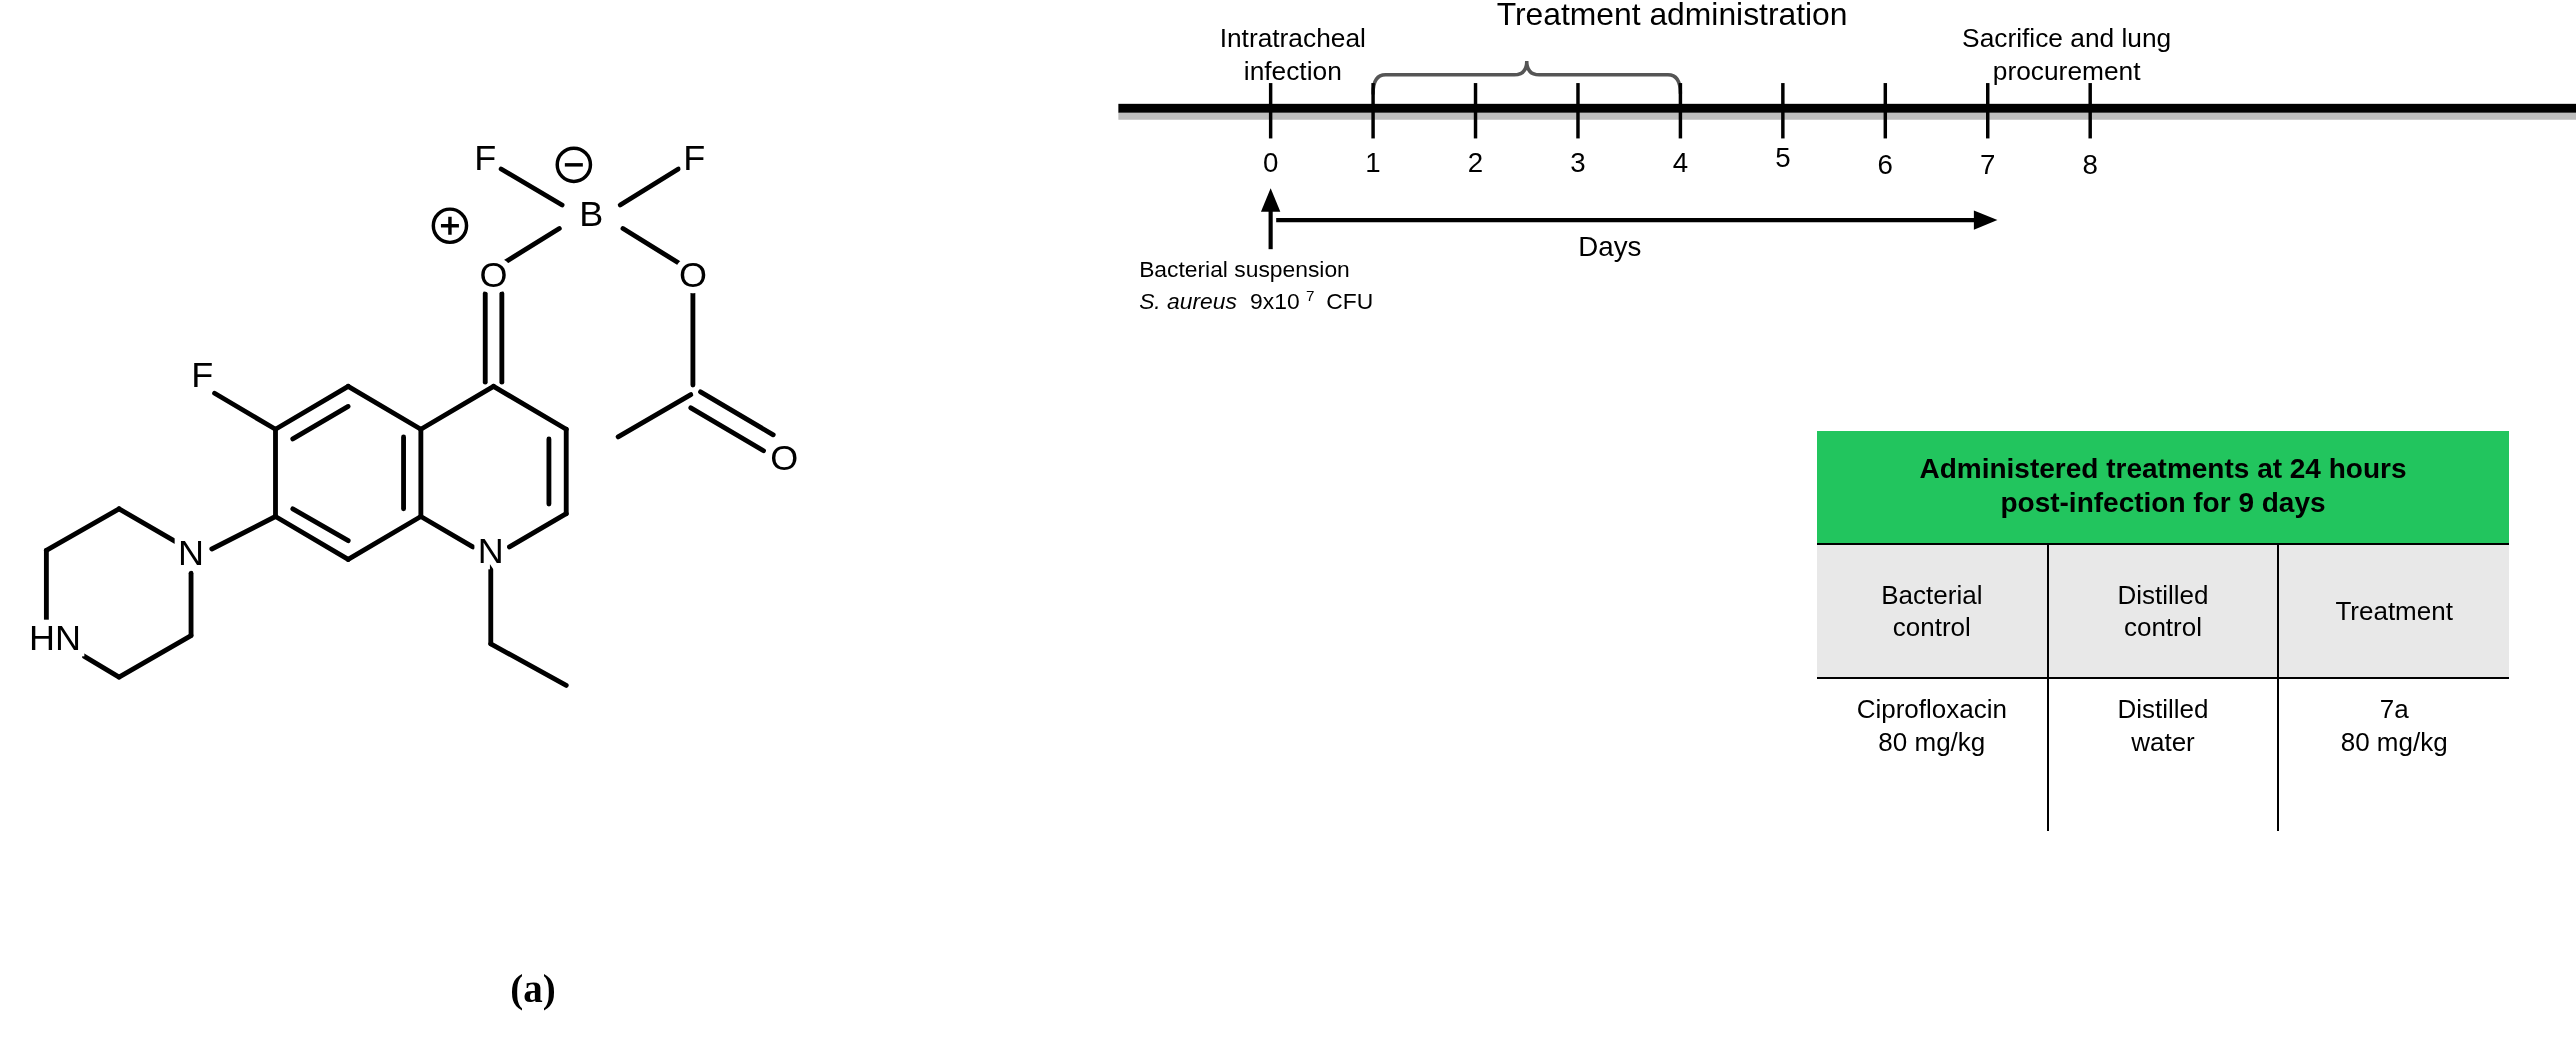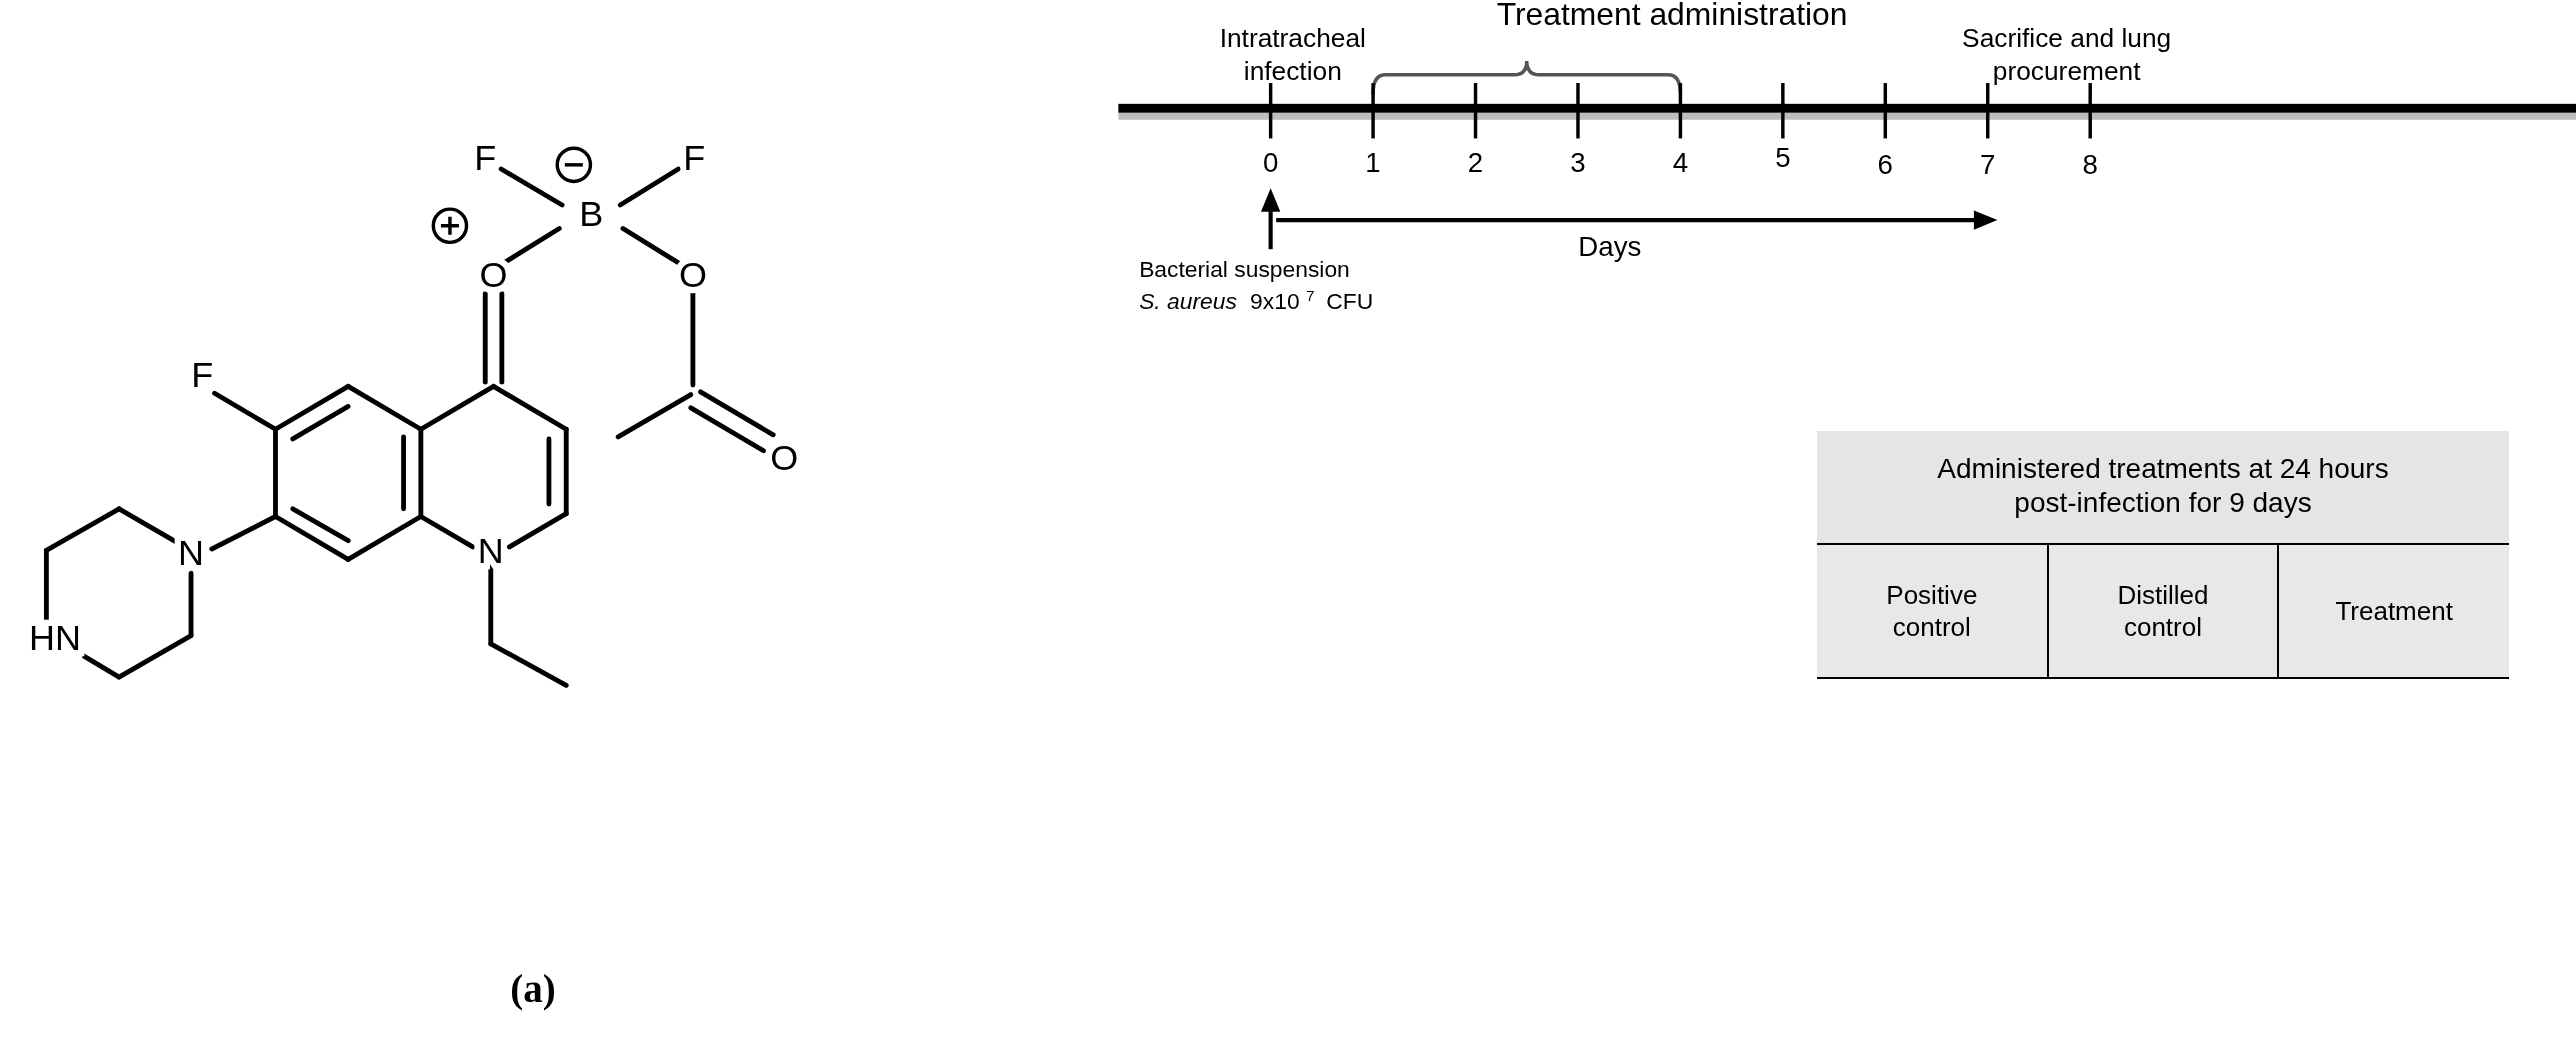--- a/index.html
+++ b/index.html
@@ -11,21 +11,21 @@
   #mol{position:absolute;left:0;top:0;width:1066px;height:817px;}
 
   
   #panel-b{position:absolute;left:1104px;top:0;width:1510px;height:747px;}
   #timeline-svg{position:absolute;left:0;top:0;width:1510px;height:443px;}
 
   
   #treat-table{position:absolute;left:713px;top:431px;width:692px;
                border-collapse:collapse;table-layout:fixed;}
   #treat-table td{padding:0;text-align:center;vertical-align:middle;}
-  .tbl-title{background:#e5e5e5;font-weight:normal;font-size:28px;line-height:1.22;
+  .tbl-title{background:#22c55e;font-weight:bold;font-size:28px;line-height:1.22;
              height:90px;border-bottom:2.8px solid #000;padding:9.7px 21px 12.5px 21px !important;}
   .tbl-head{background:#e8e8e8;font-size:26px;line-height:1.25;height:132px;
             border-bottom:2.8px solid #000;}
   .tbl-body{background:#ffffff;font-size:26px;line-height:1.25;height:138px;
             vertical-align:top !important;padding-top:14px !important;}
   .vsep{border-left:2.1px solid #000;}
 
   
   .panel-label{position:absolute;font-family:"Liberation Serif",serif;
                font-weight:bold;font-size:39px;}
@@ -217,29 +217,43 @@
   <table id="treat-table">
     <tbody>
       <tr>
         <td class="tbl-title" colspan="3">
           <div>Administered treatments at 24 hours</div>
           <div>post-infection for 9 days</div>
         </td>
       </tr>
       <tr>
         <td class="tbl-head">
-          <div>Positive</div>
+          <div>Bacterial</div>
           <div>control</div>
         </td>
         <td class="tbl-head vsep">
           <div>Distilled</div>
           <div>control</div>
         </td>
         <td class="tbl-head vsep">
           <div>Treatment</div>
         </td>
       </tr>
+      <tr>
+        <td class="tbl-body">
+          <div>Ciprofloxacin</div>
+          <div>80 mg/kg</div>
+        </td>
+        <td class="tbl-body vsep">
+          <div>Distilled</div>
+          <div>water</div>
+        </td>
+        <td class="tbl-body vsep">
+          <div>7a</div>
+          <div>80 mg/kg</div>
+        </td>
+      </tr>
     </tbody>
   </table>
 
   <div class="panel-label" id="label-b">(b)</div>
 </div>
 
 
 </body></html>

